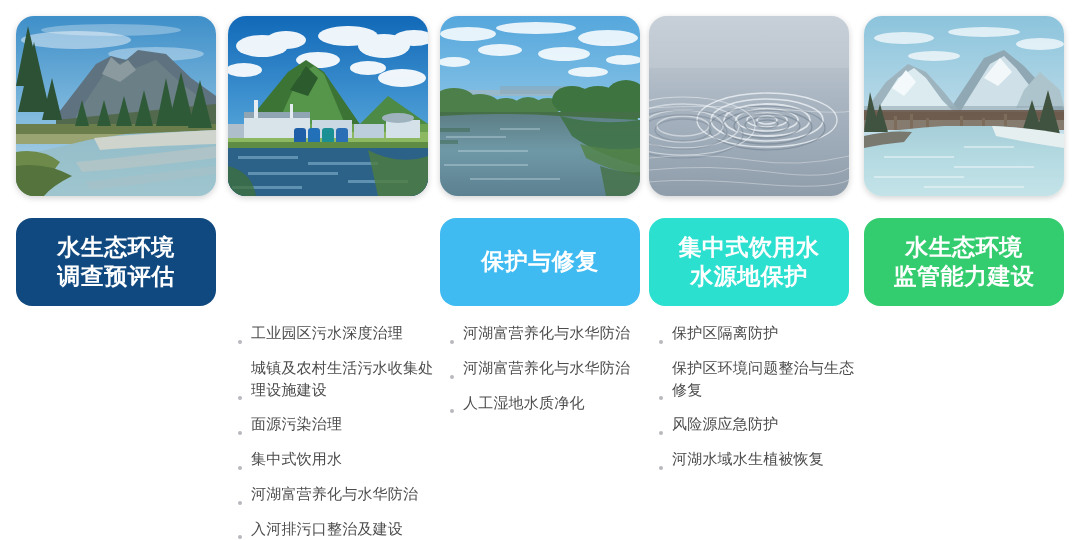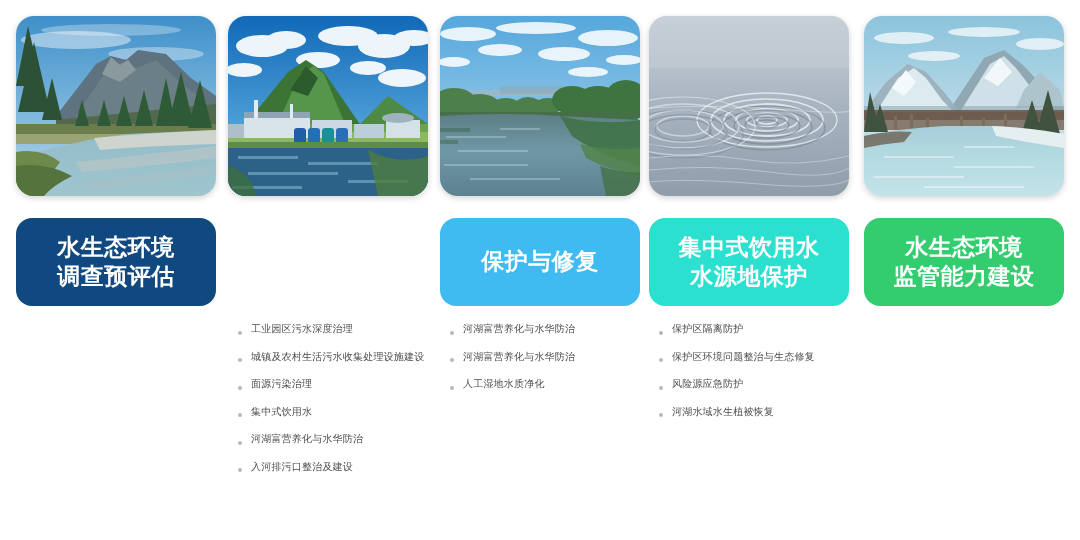--- a/index.html
+++ b/index.html
@@ -62,23 +62,23 @@
 
   
   .bullets {
     position: absolute;
     left: 10px;
     top: 322px;
     width: 200px;
   }
   .bullet-item {
     display: flex;
-    align-items: center;
+    align-items: flex-end;
     margin-bottom: 13px;
-    font-size: 10px;
+    font-size: 15px;
     line-height: 1.45;
     color: #4c4c4c;
     letter-spacing: 0.2px;
   }
   .bullet-dot {
     flex: 0 0 auto;
     width: 4px;
     height: 4px;
     border-radius: 50%;
     background: #b9b9bd;

